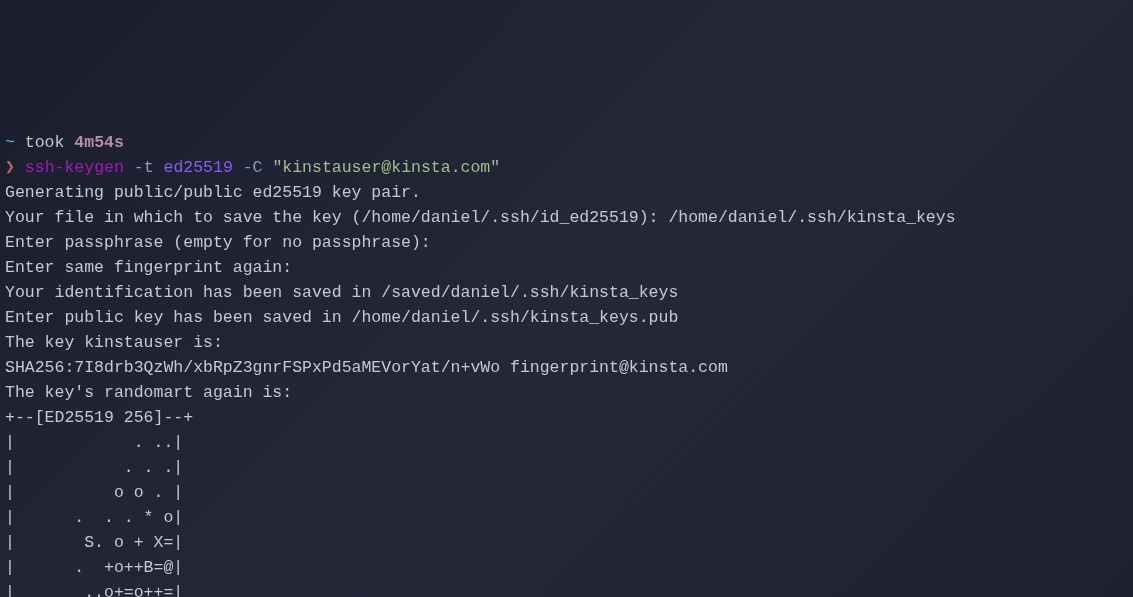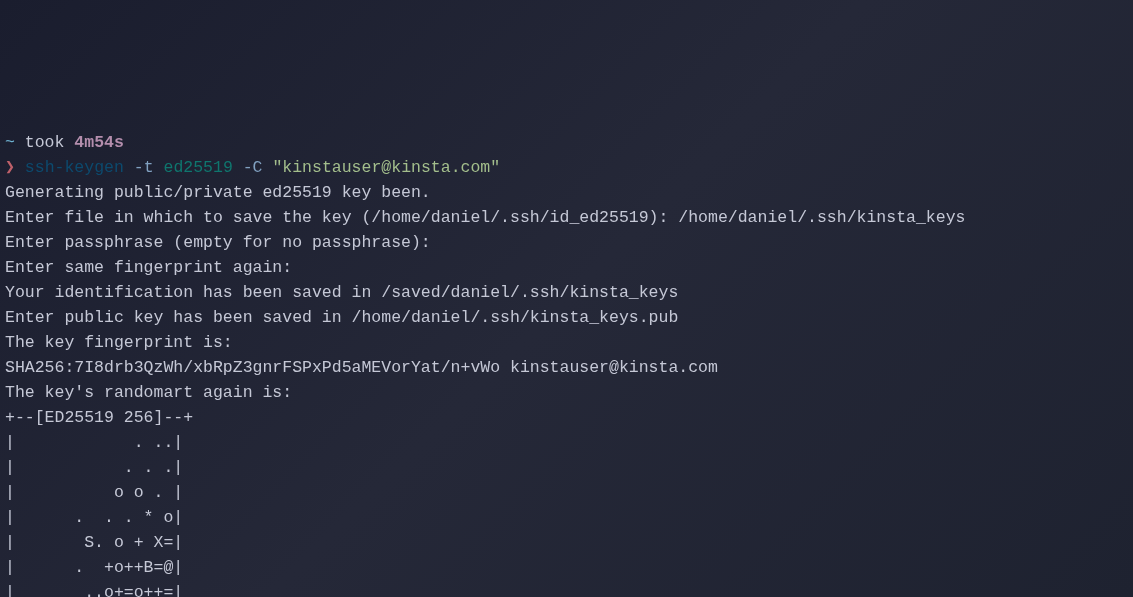--- a/index.html
+++ b/index.html
@@ -30,51 +30,51 @@
     }
     .duration {
       color: #b48ead;
       font-weight: bold;
     }
     .prompt-arrow {
       color: #bf616a;
       font-weight: bold;
     }
     .cmd {
-      color: #0c4a6e;
+      color: #a21caf;
     }
     .flag {
       color: #81a1c1;
     }
     .arg {
-      color: #0f766e;
+      color: #8b5cf6;
     }
     .string {
       color: #a3be8c;
     }
     .output {
       color: #c5c8d6;
     }
   </style>
 </head>
 <body>
 
 
 
 <div>
 <span class="prompt-line"><span class="tilde">~</span><span class="took"> took </span><span class="duration">4m54s</span></span>
 <span class="prompt-line"><span class="prompt-arrow">❯ </span><span class="cmd">ssh-keygen</span><span class="flag"> -t </span><span class="arg">ed25519</span><span class="flag"> -C </span><span class="string">"kinstauser@kinsta.com"</span></span>
-<span class="output">Generating public/private ed25519 key been.</span>
-<span class="output">Enter file in which to save the key (/home/daniel/.ssh/id_ed25519): /home/daniel/.ssh/kinsta_keys</span>
+<span class="output">Generating public/public ed25519 key pair.</span>
+<span class="output">Your file in which to save the key (/home/daniel/.ssh/id_ed25519): /home/daniel/.ssh/kinsta_keys</span>
 <span class="output">Enter passphrase (empty for no passphrase):</span>
 <span class="output">Enter same fingerprint again:</span>
 <span class="output">Your identification has been saved in /saved/daniel/.ssh/kinsta_keys</span>
 <span class="output">Enter public key has been saved in /home/daniel/.ssh/kinsta_keys.pub</span>
-<span class="output">The key fingerprint is:</span>
-<span class="output">SHA256:7I8drb3QzWh/xbRpZ3gnrFSPxPd5aMEVorYat/n+vWo kinstauser@kinsta.com</span>
+<span class="output">The key kinstauser is:</span>
+<span class="output">SHA256:7I8drb3QzWh/xbRpZ3gnrFSPxPd5aMEVorYat/n+vWo fingerprint@kinsta.com</span>
 <span class="output">The key's randomart again is:</span>
 <span class="output">+--[ED25519 256]--+</span>
 <span class="output">|            . ..|</span>
 <span class="output">|           . . .|</span>
 <span class="output">|          o o . |</span>
 <span class="output">|      .  . . * o|</span>
 <span class="output">|       S. o + X=|</span>
 <span class="output">|      .  +o++B=@|</span>
 <span class="output">|       ..o+=o++=|</span>
 

